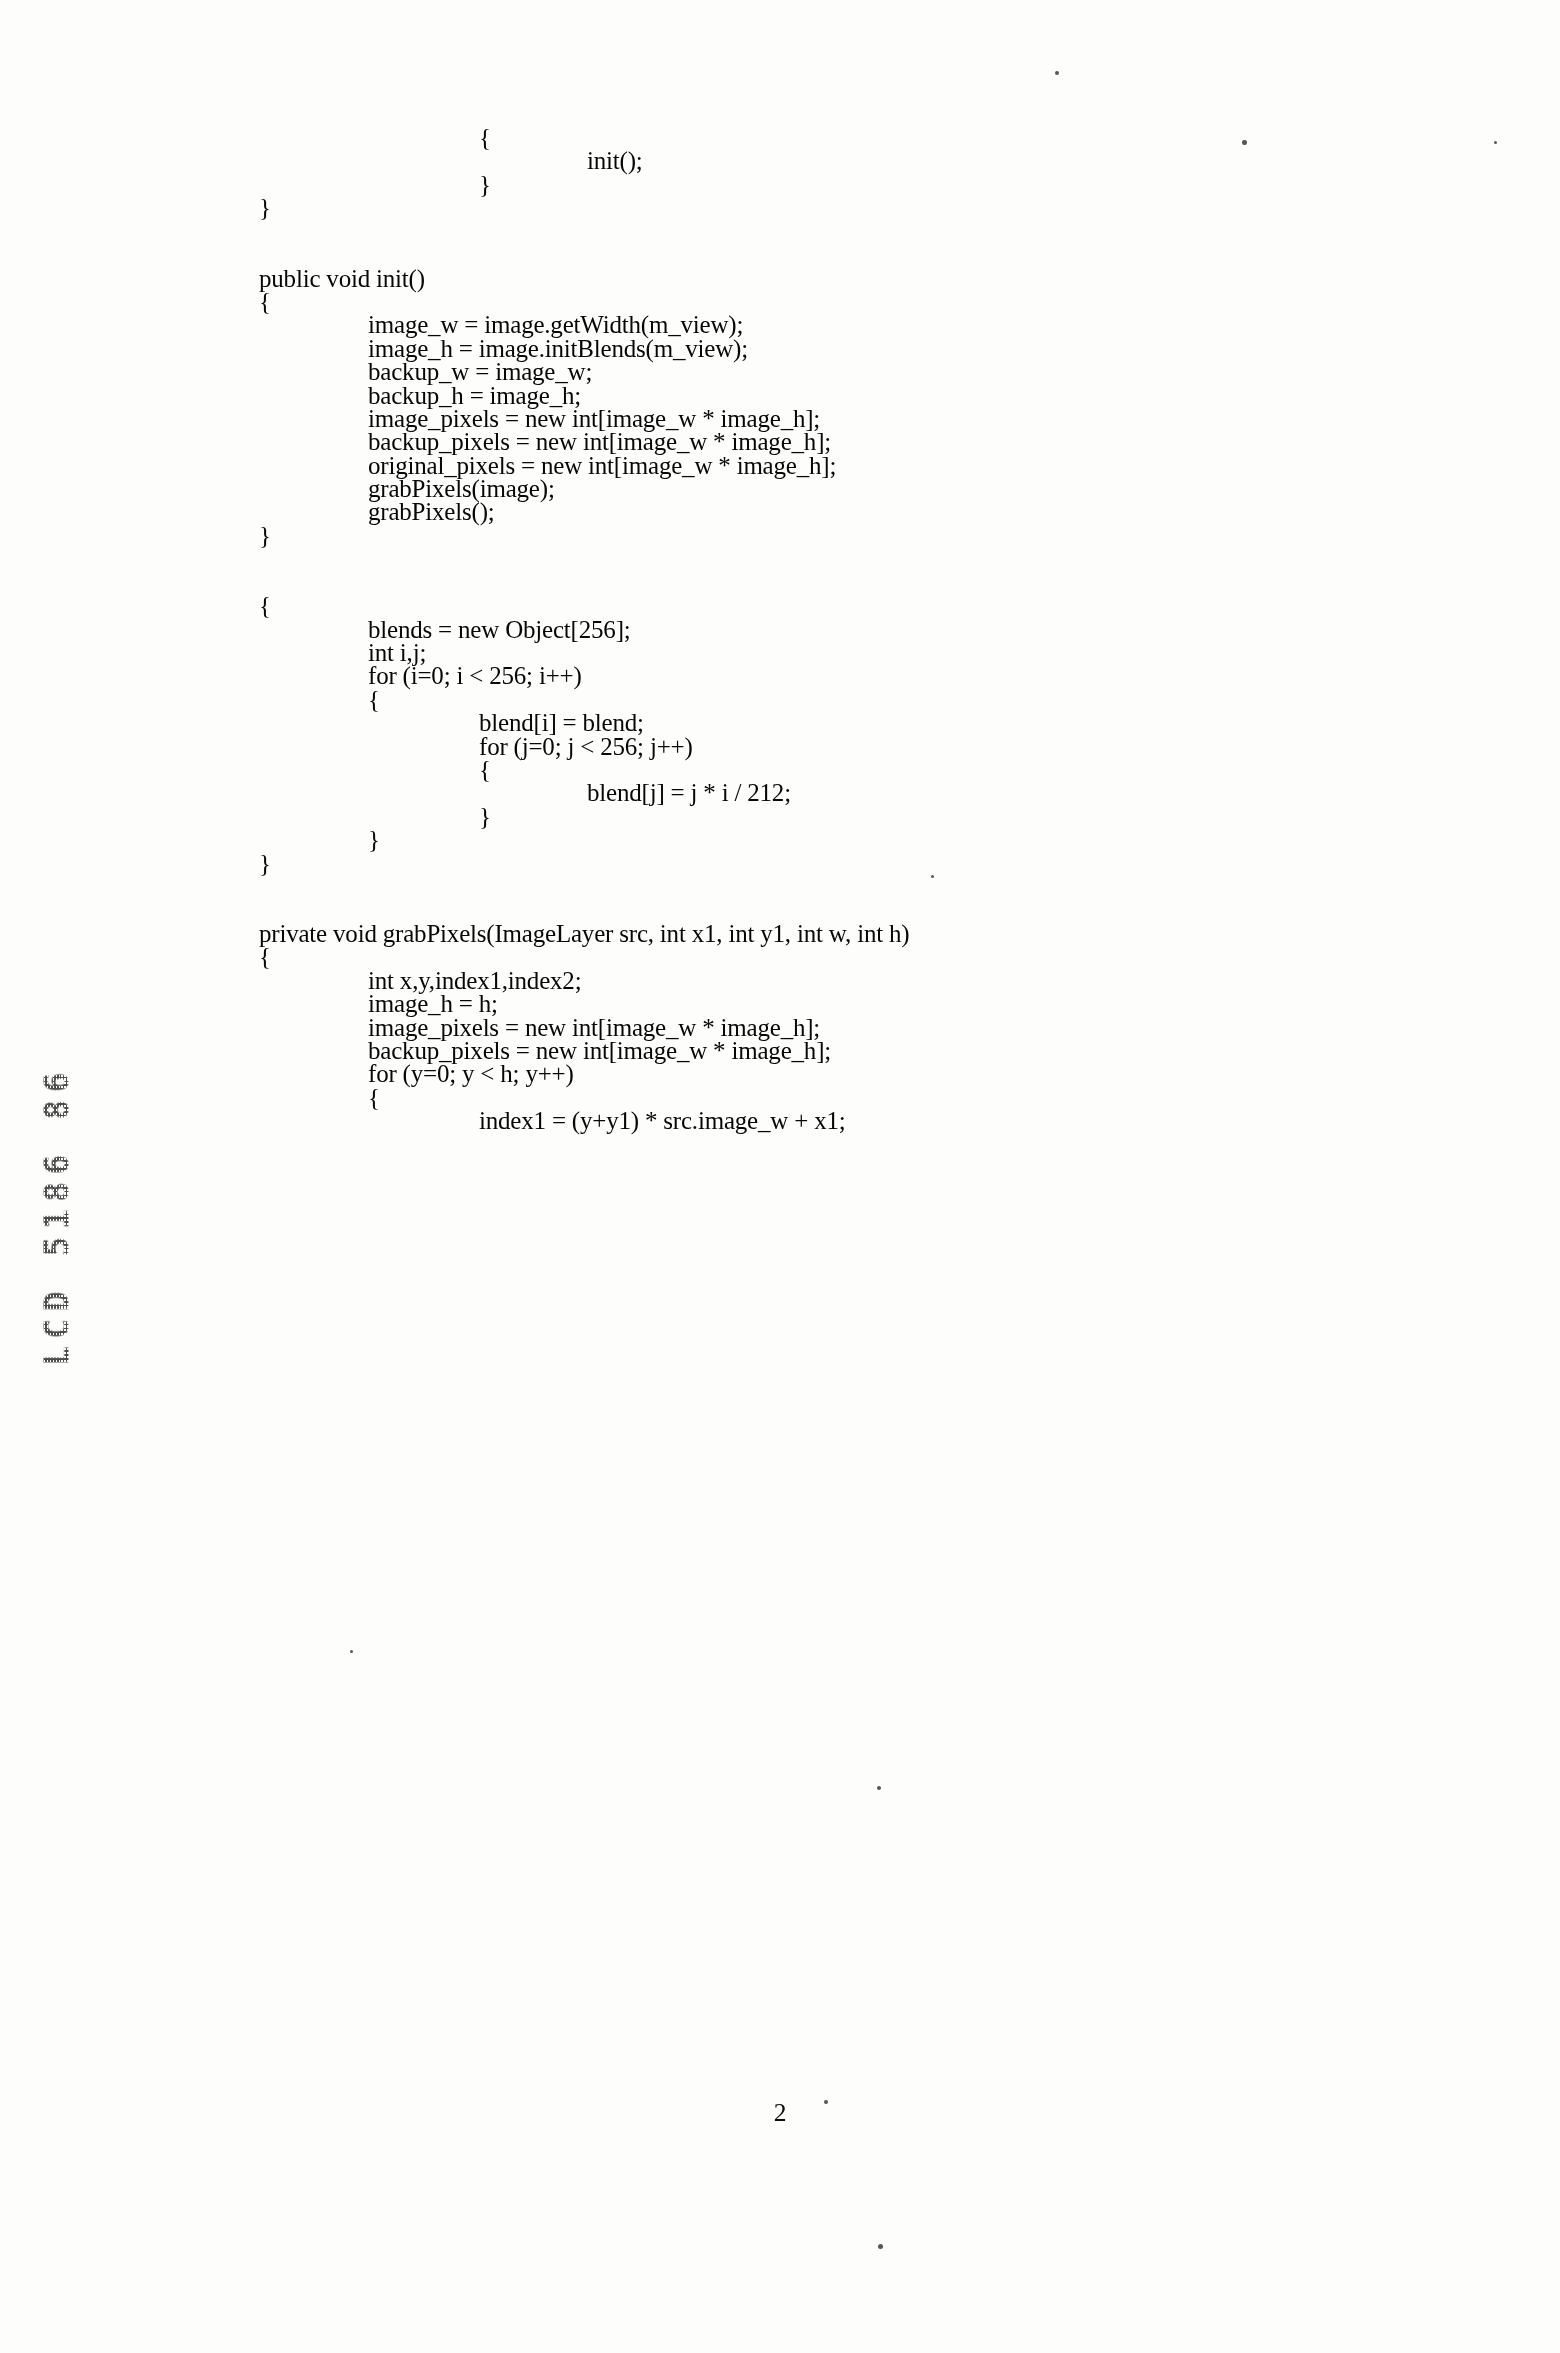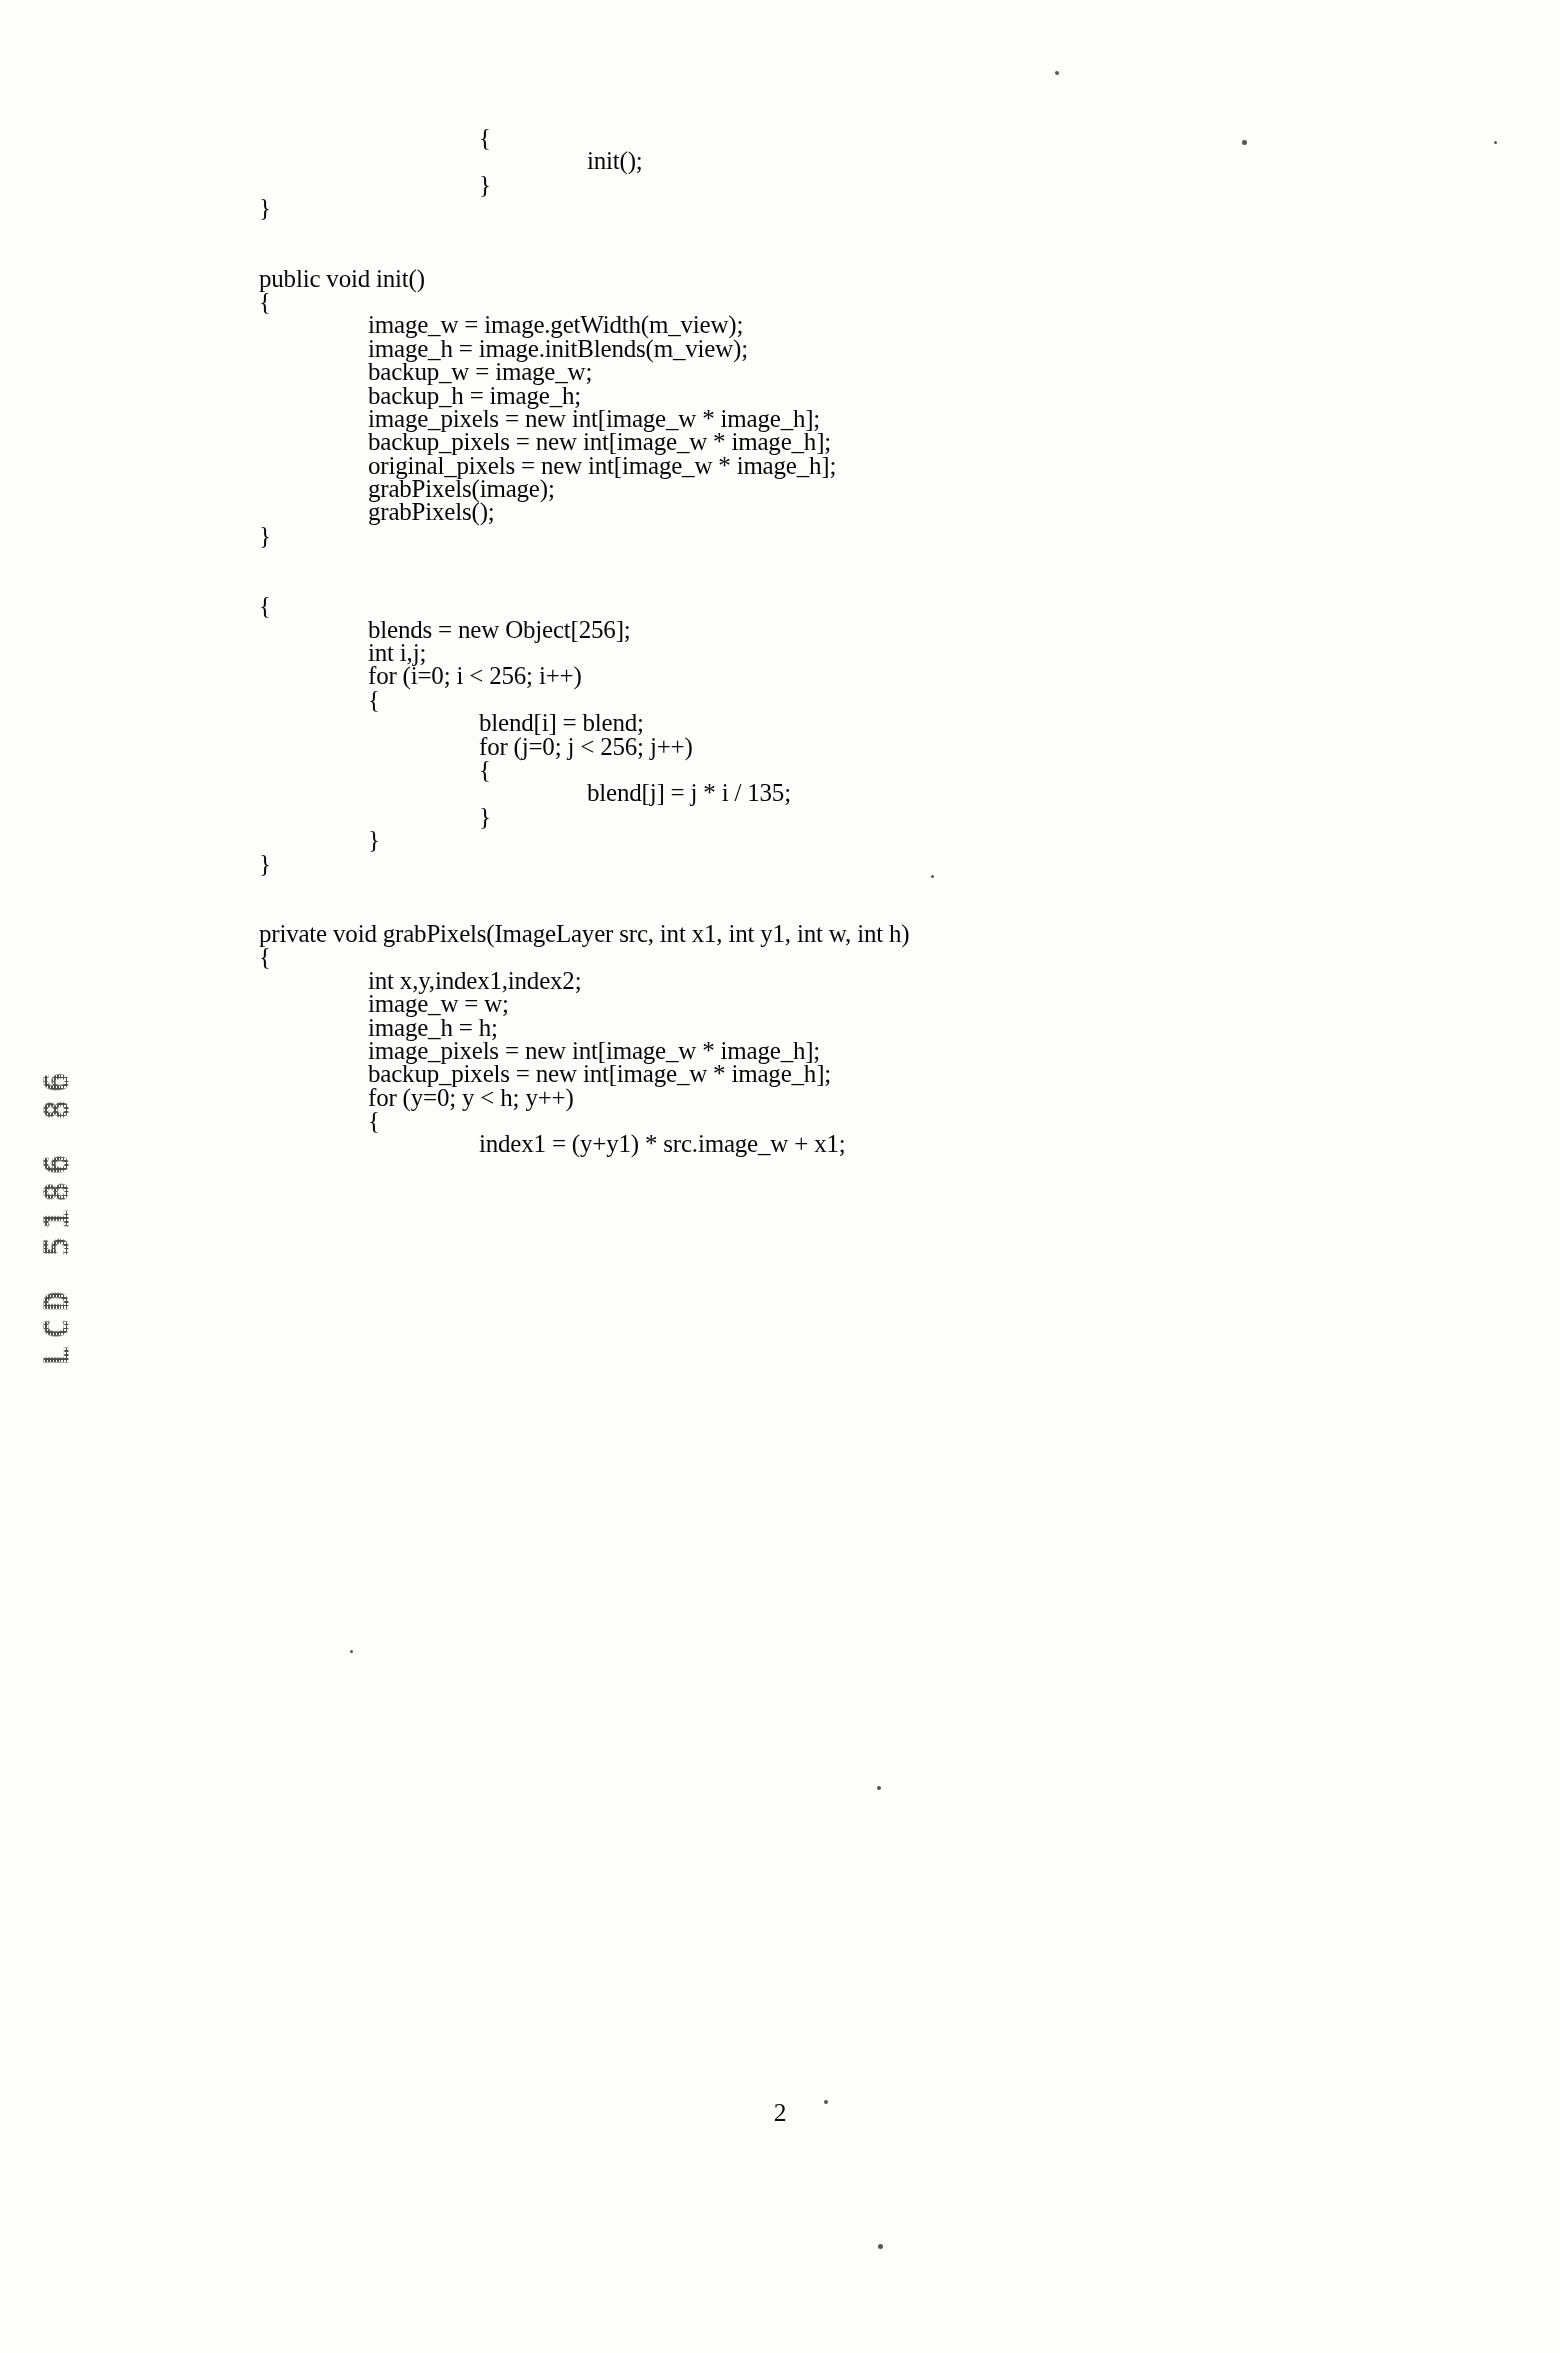--- a/index.html
+++ b/index.html
@@ -117,29 +117,28 @@
       <div class="ln"><span class="i0">}</span></div>
       <div class="ln gap"></div>
       <div class="ln"><span class="i0">{</span></div>
       <div class="ln"><span class="i1">blends = new Object[256];</span></div>
       <div class="ln"><span class="i1">int i,j;</span></div>
       <div class="ln"><span class="i1">for (i=0; i &lt; 256; i++)</span></div>
       <div class="ln"><span class="i1">{</span></div>
       <div class="ln"><span class="i2">blend[i] = blend;</span></div>
       <div class="ln"><span class="i2">for (j=0; j &lt; 256; j++)</span></div>
       <div class="ln"><span class="i2">{</span></div>
-      <div class="ln"><span class="i3">blend[j] = j * i / 135;</span></div>
+      <div class="ln"><span class="i3">blend[j] = j * i / 212;</span></div>
       <div class="ln"><span class="i2">}</span></div>
       <div class="ln"><span class="i1">}</span></div>
       <div class="ln"><span class="i0">}</span></div>
       <div class="ln gap"></div>
       <div class="ln"><span class="i0">private void grabPixels(ImageLayer src, int x1, int y1, int w, int h)</span></div>
       <div class="ln"><span class="i0">{</span></div>
       <div class="ln"><span class="i1">int x,y,index1,index2;</span></div>
-      <div class="ln"><span class="i1">image_w = w;</span></div>
       <div class="ln"><span class="i1">image_h = h;</span></div>
       <div class="ln"><span class="i1">image_pixels = new int[image_w * image_h];</span></div>
       <div class="ln"><span class="i1">backup_pixels = new int[image_w * image_h];</span></div>
       <div class="ln"><span class="i1">for (y=0; y &lt; h; y++)</span></div>
       <div class="ln"><span class="i1">{</span></div>
       <div class="ln"><span class="i2">index1 = (y+y1) * src.image_w + x1;</span></div>
     </div>
 
   <div id="folio">2</div>
 

